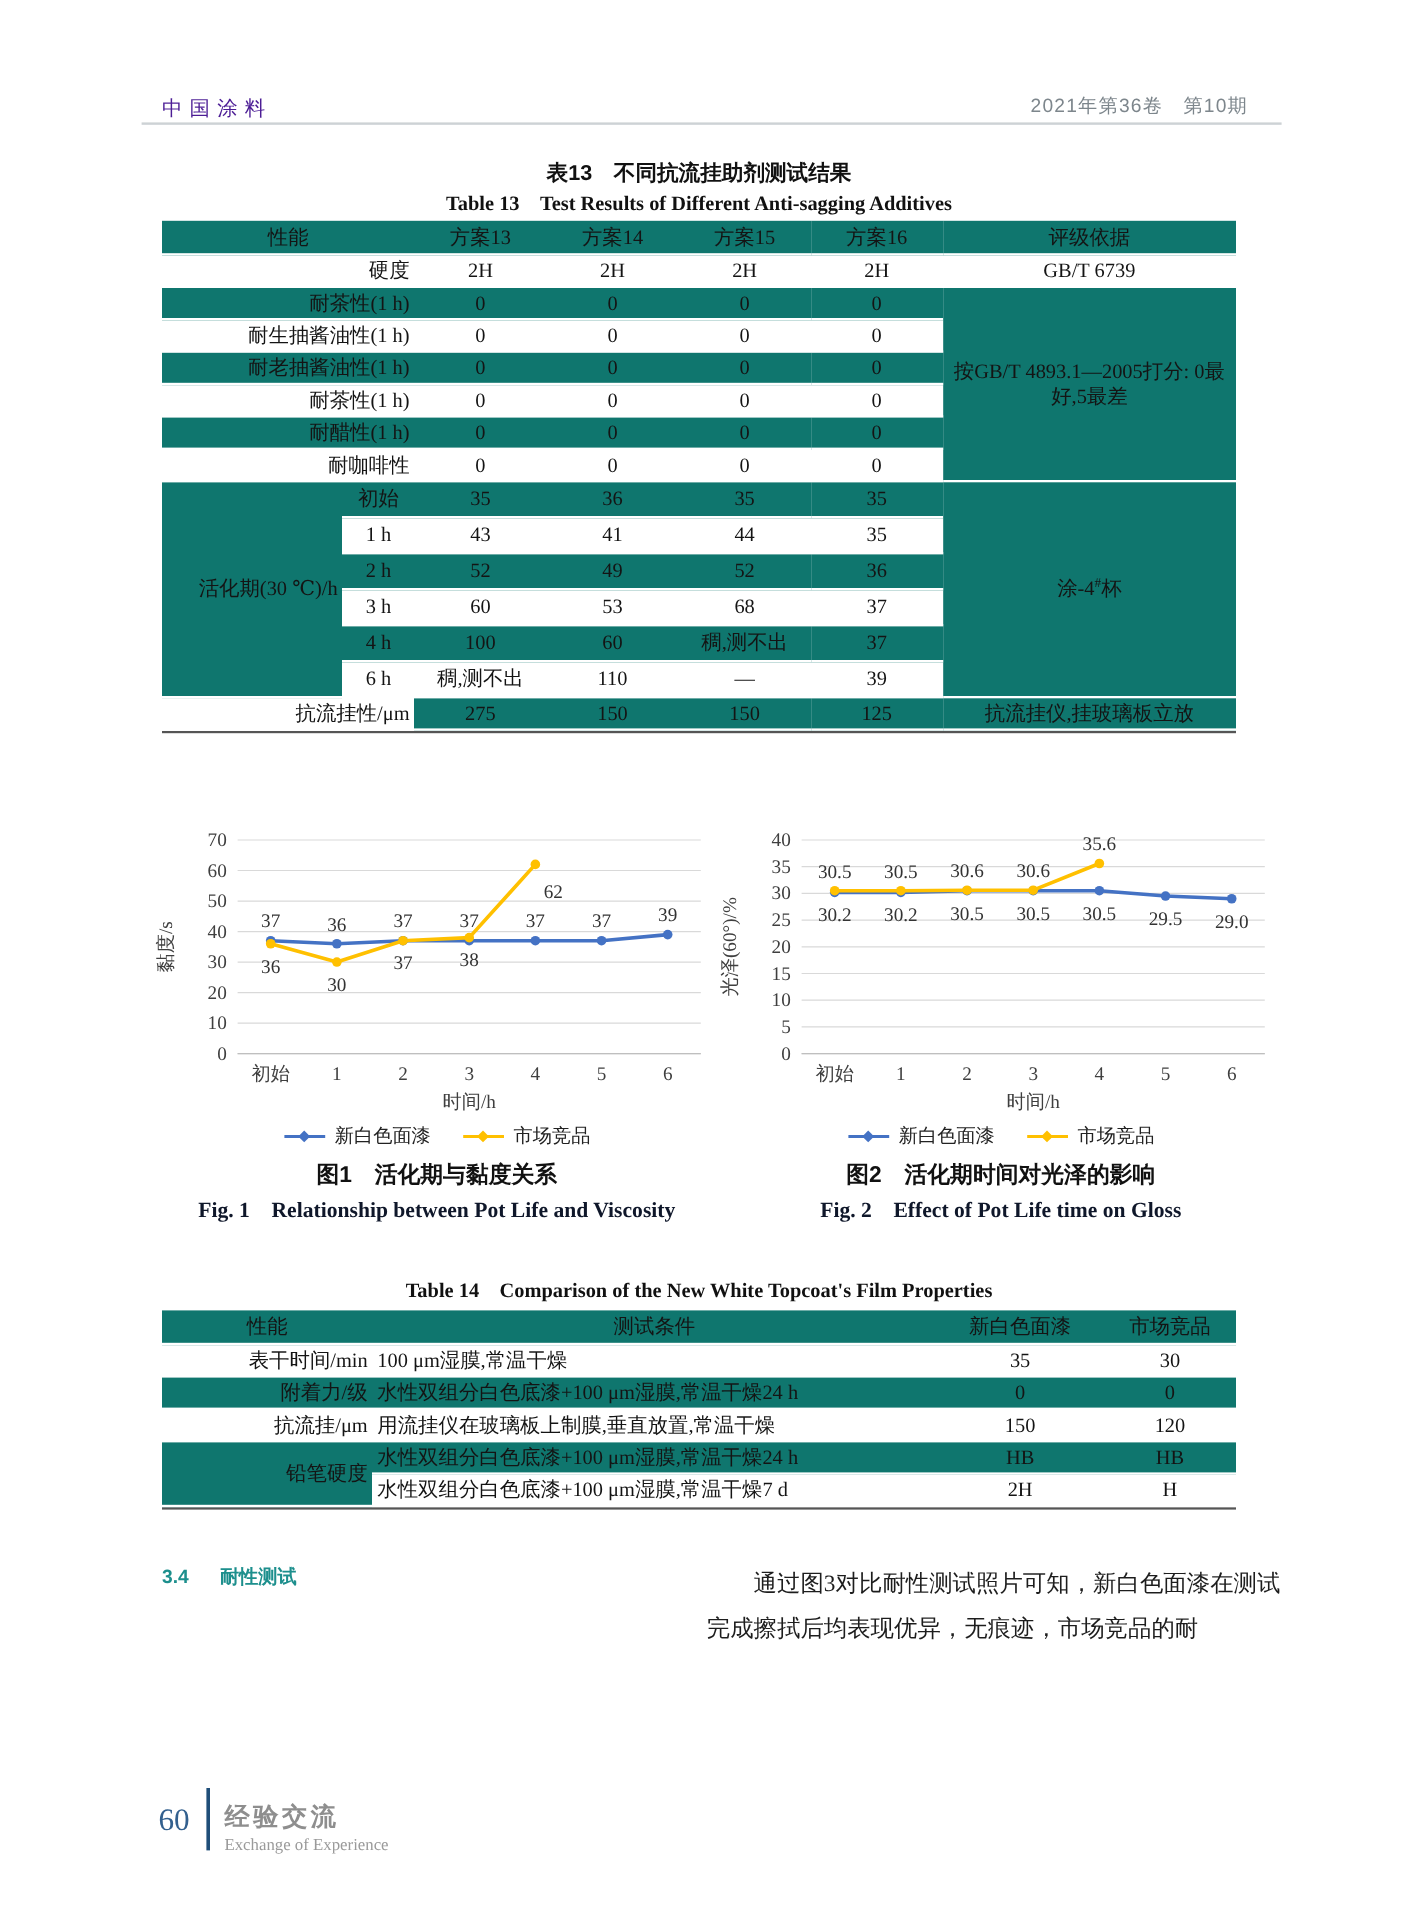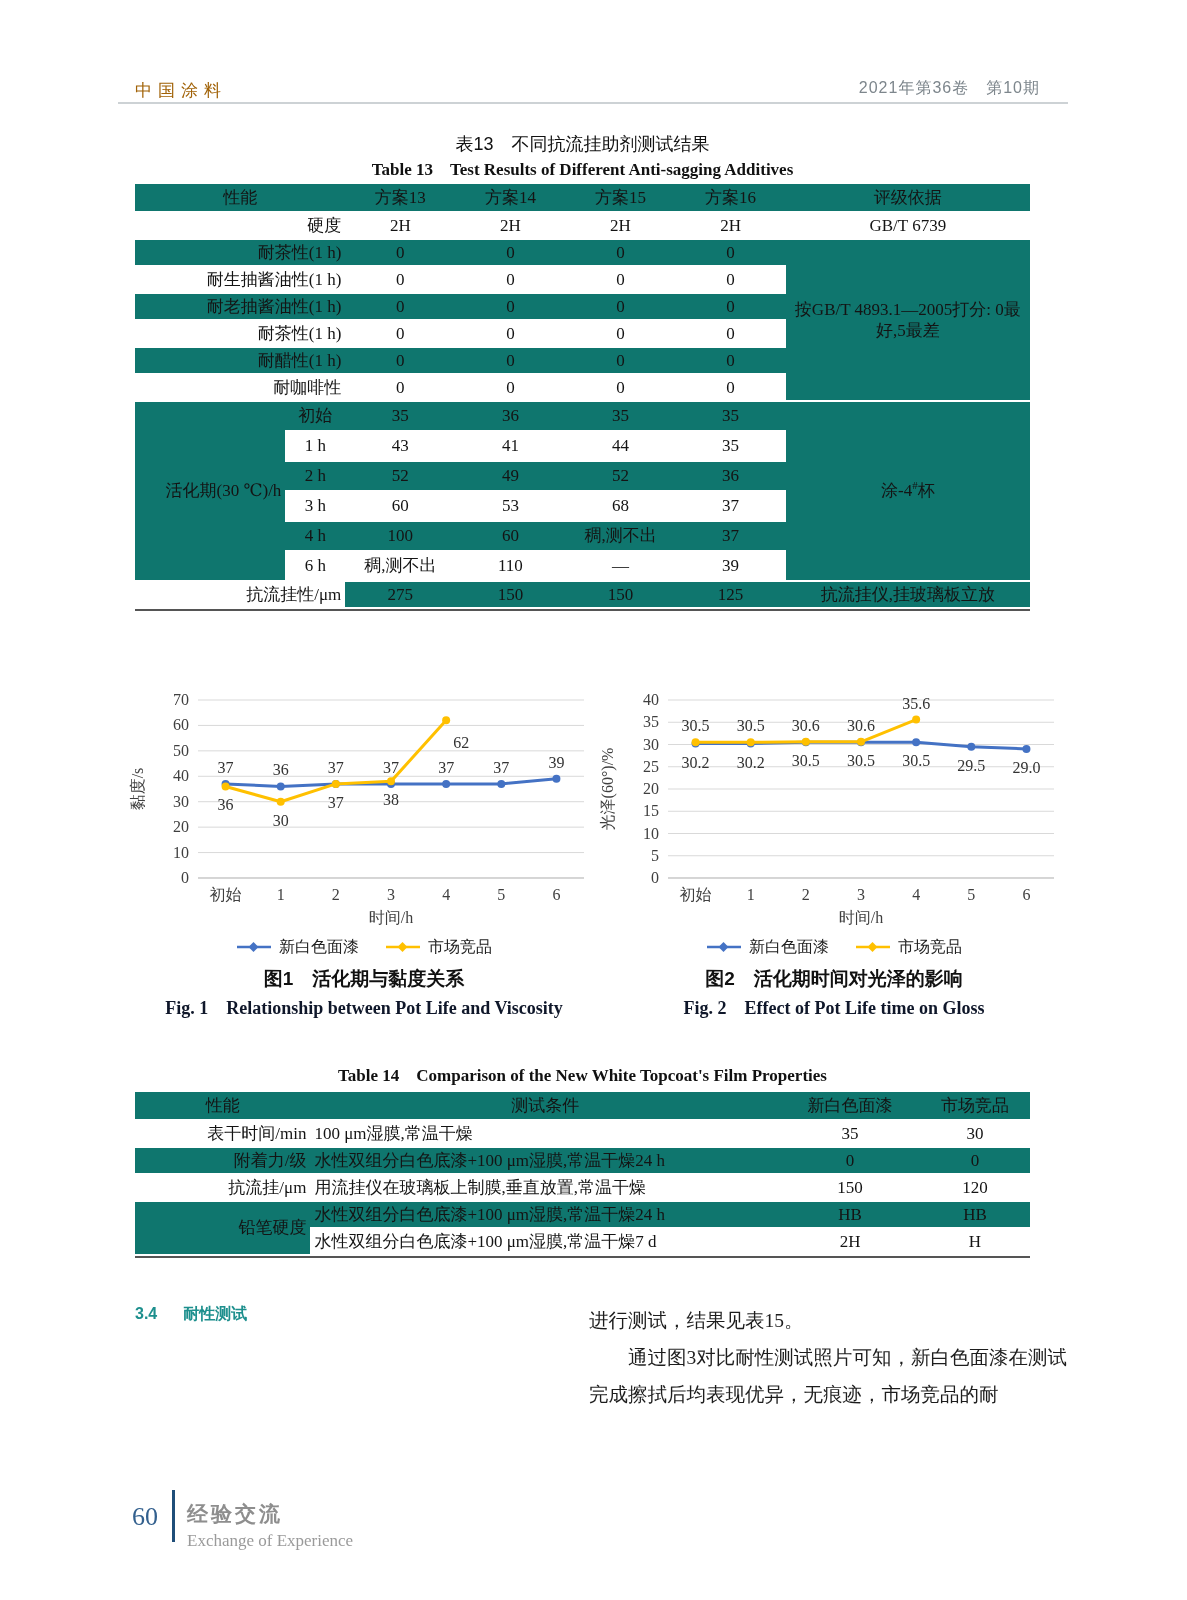--- a/index.html
+++ b/index.html
@@ -2,28 +2,28 @@
 <html><head>
 <meta charset="utf-8">
 <style>
   html,body{margin:0;padding:0;background:#e8e8e8;}
   .page{
     position:relative;width:1187px;height:1600px;background:#ffffff;
     font-family:"Liberation Serif","DejaVu Serif",serif;color:#1c1c1c;
     margin:0 auto;overflow:hidden;
   }
   
-  .hdr-left{position:absolute;left:135px;top:79px;font-size:17px;color:#a16207;
+  .hdr-left{position:absolute;left:135px;top:79px;font-size:17px;color:#4c1d95;
     letter-spacing:6px;font-family:"Liberation Sans","DejaVu Sans",sans-serif;}
   .hdr-right{position:absolute;right:147px;top:78px;font-size:16px;color:#7d868c;
     letter-spacing:1px;font-family:"Liberation Sans","DejaVu Sans",sans-serif;}
   .hdr-rule{position:absolute;left:118px;top:102px;width:950px;height:2px;background:#cdd2d5;}
   
   .tbl-title-cn{position:absolute;left:135px;width:895px;text-align:center;
-    font-family:"Liberation Sans","DejaVu Sans",sans-serif;font-weight:normal;font-size:18px;color:#111;}
+    font-family:"Liberation Sans","DejaVu Sans",sans-serif;font-weight:bold;font-size:18px;color:#111;}
   .tbl-title-en{position:absolute;left:135px;width:895px;text-align:center;
     font-weight:bold;font-size:17px;color:#111;}
   
   .jtable{position:absolute;left:135px;width:895px;border-collapse:separate;border-spacing:0;
     font-size:17px;color:#141414;border-bottom:2px solid #555;}
   .jtable th,.jtable td{padding:0 4px;height:25px;border-bottom:2px solid #fff;
     font-weight:normal;vertical-align:middle;line-height:1.25;}
   .jtable th{height:27px;}
   .teal,.r-teal>th,.r-teal>td{background:#0f766e;}
   .white-cell{background:#ffffff;}
@@ -53,21 +53,21 @@
   .body-col p{margin:0;}
   .indent{text-indent:2em;}
   .col-left{left:120px;top:1340px;width:447px;}
   .col-right{left:589px;top:1302px;width:478px;}
   
   .footer{position:absolute;left:132px;top:1488px;display:flex;align-items:flex-start;}
   .page-no{font-size:26px;color:#33608e;margin-top:14px;}
   .foot-bar{width:3px;height:52px;background:#1f4e79;margin:2px 12px 0 14px;}
   .foot-cn{font-family:"Liberation Sans","DejaVu Sans",sans-serif;font-weight:bold;font-size:21px;
     color:#8e8e8e;letter-spacing:3px;margin-top:12px;}
-  .foot-en{font-size:17px;color:#9a9a9a;margin-top:3px;}
+  .foot-en{font-size:14px;color:#9a9a9a;margin-top:3px;}
 </style>
 </head>
 <body>
 
 <div class="page">
 
   <div class="hdr-left">中国涂料</div>
   <div class="hdr-right">2021年第36卷　第10期</div>
   <div class="hdr-rule"></div>
 
@@ -397,21 +397,20 @@
         <td class="val">2H</td>
         <td class="val">H</td>
       </tr>
     </tbody>
   </table>
 
   <div class="sec-head">
     <span class="sec-no">3.4</span><span>耐性测试</span>
   </div>
   <div class="body-col col-right">
-    <p>进行测试，结果见表15。</p>
     <p class="indent">通过图3对比耐性测试照片可知，新白色面漆在测试完成擦拭后均表现优异，无痕迹，市场竞品的耐</p>
   </div>
 
   <div class="footer">
     <div class="page-no">60</div>
     <div class="foot-bar"></div>
     <div>
       <div class="foot-cn">经验交流</div>
       <div class="foot-en">Exchange of Experience</div>
     </div>

